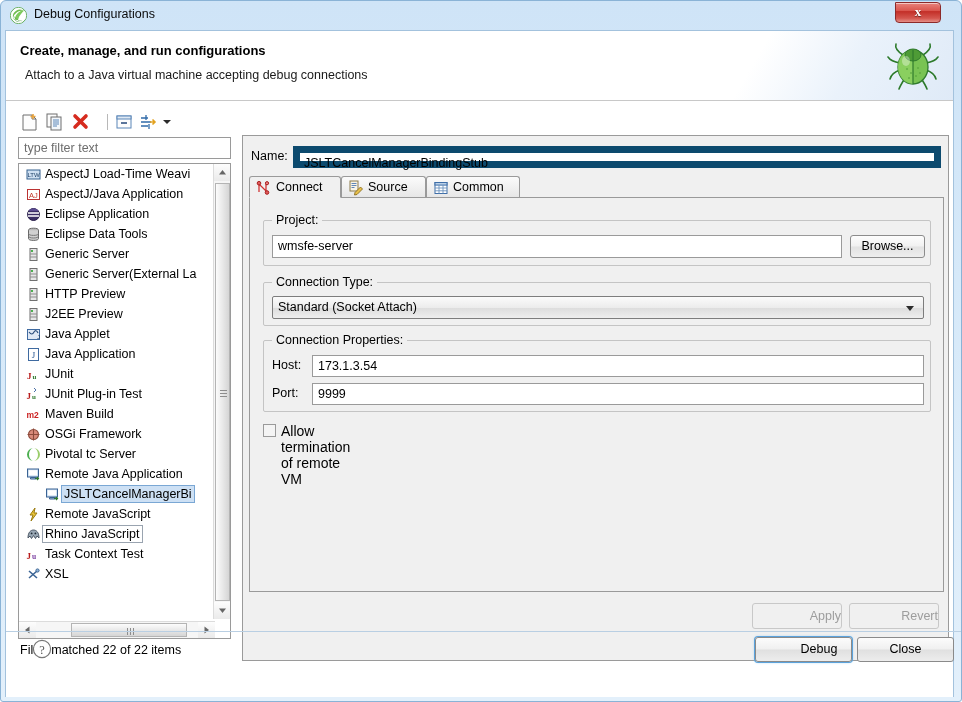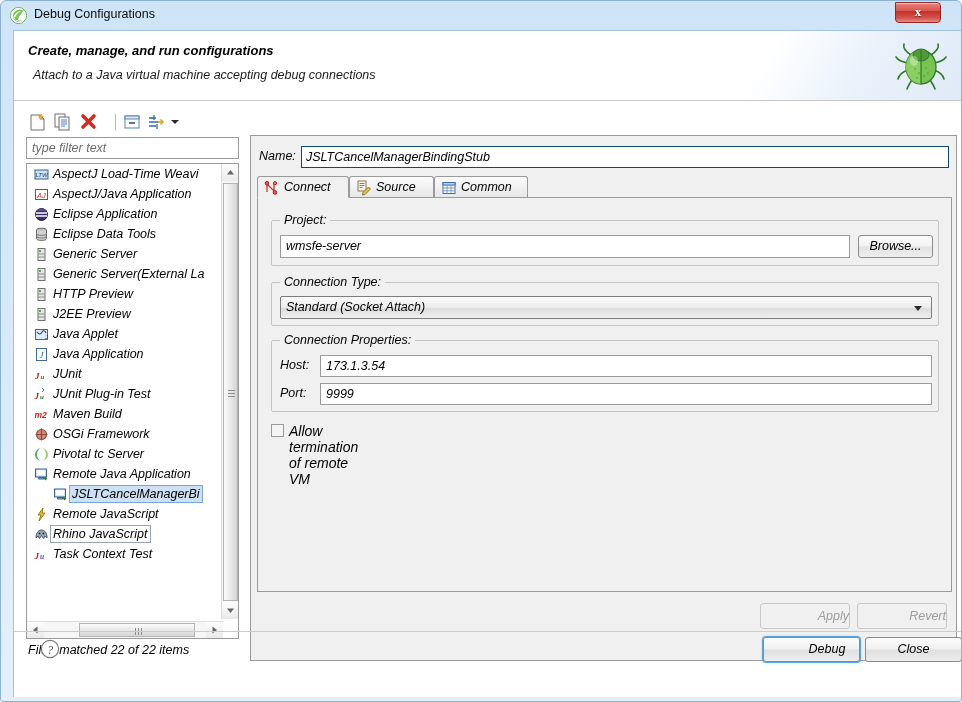--- a/index.html
+++ b/index.html
@@ -51,26 +51,25 @@
     position: absolute; left: 0; top: 1px; width: 100%;
     text-align: center;
     font-family: "Liberation Serif", serif;
     font-weight: bold; font-size: 13px;
     color: #fff;
     text-shadow: 0 1px 1px rgba(0,0,0,.5);
   }
 
   
   #client {
-    position: absolute; left: 12px; top: 29px;
+    position: absolute; left: 4px; top: 29px;
     width: 949px; height: 667px;
     background: #ffffff;
     border: 1px solid #a3c2dd;
     border-bottom: none;
-    font-style: italic;
   }
 
   
   #banner {
     position: absolute; left: 0; top: 0;
     width: 947px; height: 70px;
     background: #ffffff;
     border-bottom: 1px solid #c8c8c8;
     overflow: hidden;
   }
@@ -183,21 +182,21 @@
   
   #right-panel {
     position: absolute; left: 236px; top: 104px;
     width: 707px; height: 526px;
     border: 1px solid #9a9a9a; background: #f0f0f0;
   }
   #name-row { position: absolute; left: 8px; top: 10px; width: 690px; height: 22px; }
   #name-label { position: absolute; left: 0; top: 3px; font-size: 12.5px; color: #000; }
   #name-input {
     position: absolute; left: 42px; top: 0; width: 648px; height: 22px;
-    border: 1px solid #0c4a6e; background: #fff;
+    border: 7px solid #0c4a6e; background: #fff;
     padding: 3px 0 0 4px; font-size: 12.5px; color: #000; cursor: text;
   }
 
   
   #tabstrip { position: absolute; left: 6px; top: 40px; width: 695px; height: 22px; }
   .tab {
     position: absolute; top: 0; height: 22px;
     font-size: 12.5px; color: #000; cursor: pointer;
     padding: 3px 9px 0 26px; white-space: nowrap;
     border: 1px solid #9a9a9a; border-bottom: none;
@@ -469,20 +468,24 @@
               </svg><span class="ti-label">Remote JavaScript</span></div>
             <div class="titem focused"><svg class="ti-icon" viewBox="0 0 15 15">
                 <path d="M2 11 C2 5 5 3 7.5 3 C10 3 13 5 13 11 L11 9 L9.5 11.5 L7.5 8.5 L5.5 11.5 L4 9 Z" fill="#9aa8b5" stroke="#4a5664"></path>
                 <circle cx="5.6" cy="6.4" r="0.9" fill="#1f2a36"></circle>
                 <circle cx="9.4" cy="6.4" r="0.9" fill="#1f2a36"></circle>
               </svg><span class="ti-label">Rhino JavaScript</span></div>
             <div class="titem"><svg class="ti-icon" viewBox="0 0 15 15">
                 <text x="0.5" y="11.5" font-size="9" font-weight="bold" fill="#b81c1c" font-family="Liberation Serif,serif">J</text>
                 <text x="6" y="11.5" font-size="7.5" font-weight="bold" fill="#7b3fa0" font-family="Liberation Serif,serif">u</text>
               </svg><span class="ti-label">Task Context Test</span></div>
+            <div class="titem"><svg class="ti-icon" viewBox="0 0 15 15">
+                <path d="M3 4 L11 11 M11 4 L3 11" stroke="#3a6394" stroke-width="1.6"></path>
+                <circle cx="11.5" cy="3.5" r="1.6" fill="#8fb5d9" stroke="#3a6394"></circle>
+              </svg><span class="ti-label">XSL</span></div>
           </div>
 
         <div id="vsb">
           <div class="arrow-up">
             <svg viewBox="0 0 17 17" width="17" height="17">
                 <path d="M8.5 6 l3.5 4.5 h-7 z" fill="#666"></path>
               </svg>
           </div>
           <div class="vthumb">
             <div class="grip" style="left:4px;top:206px;width:7px;height:1px"></div>

